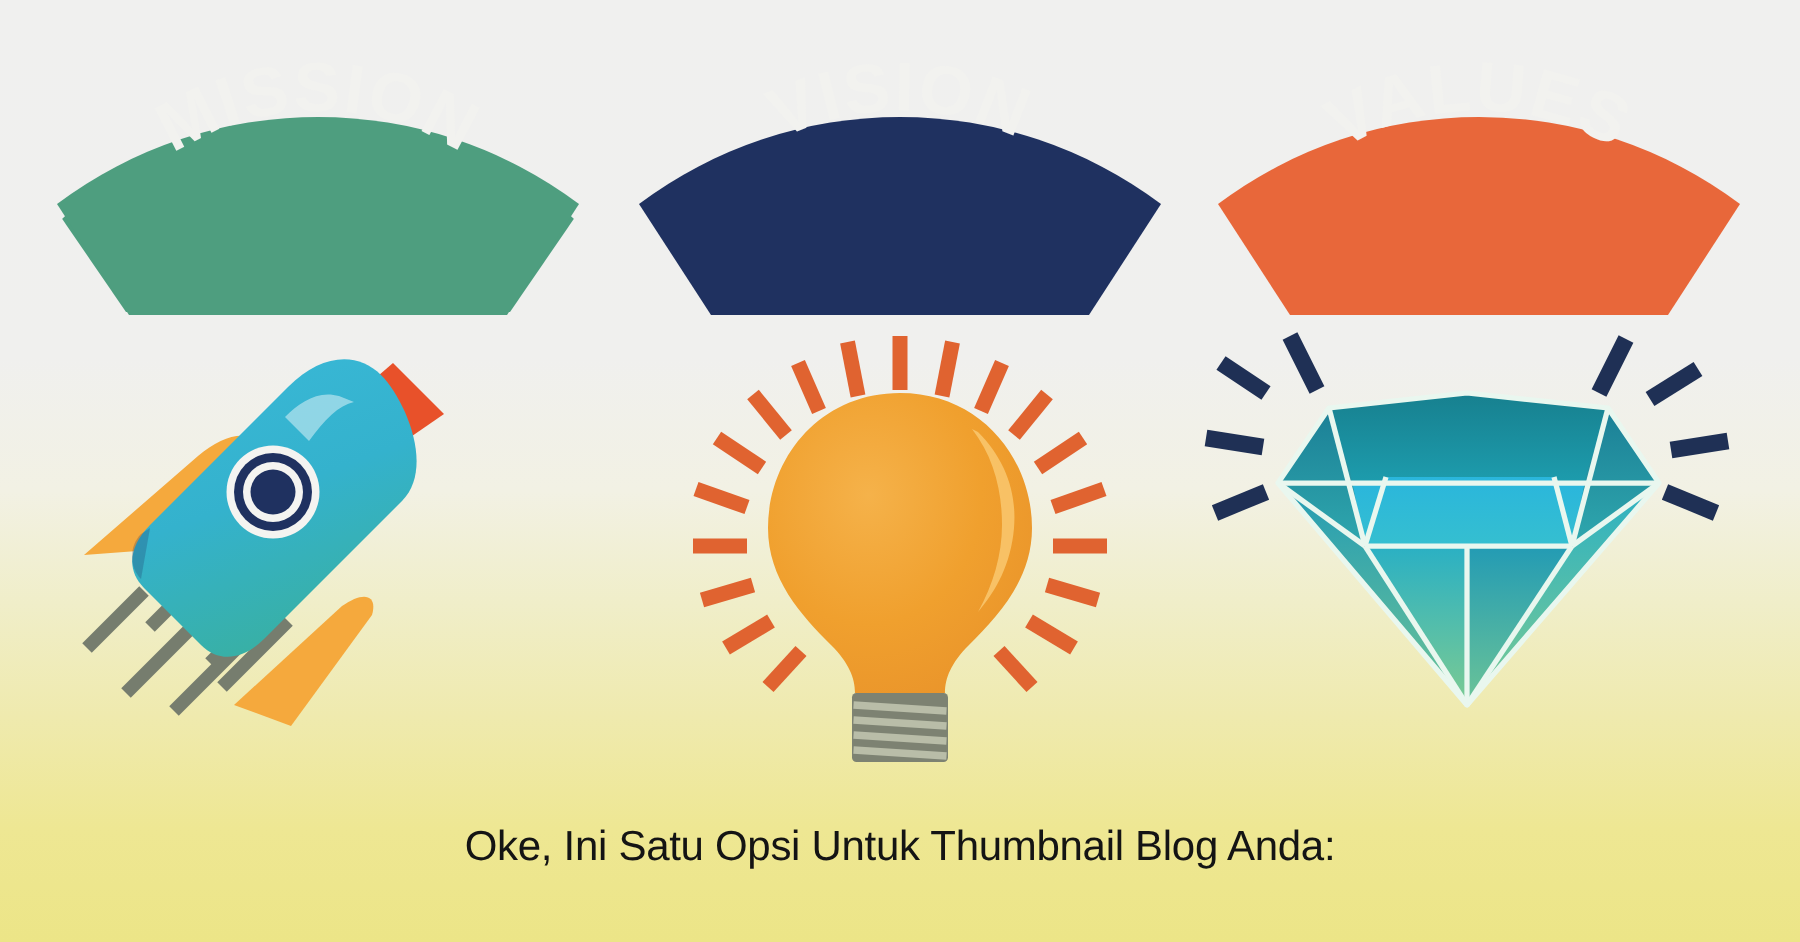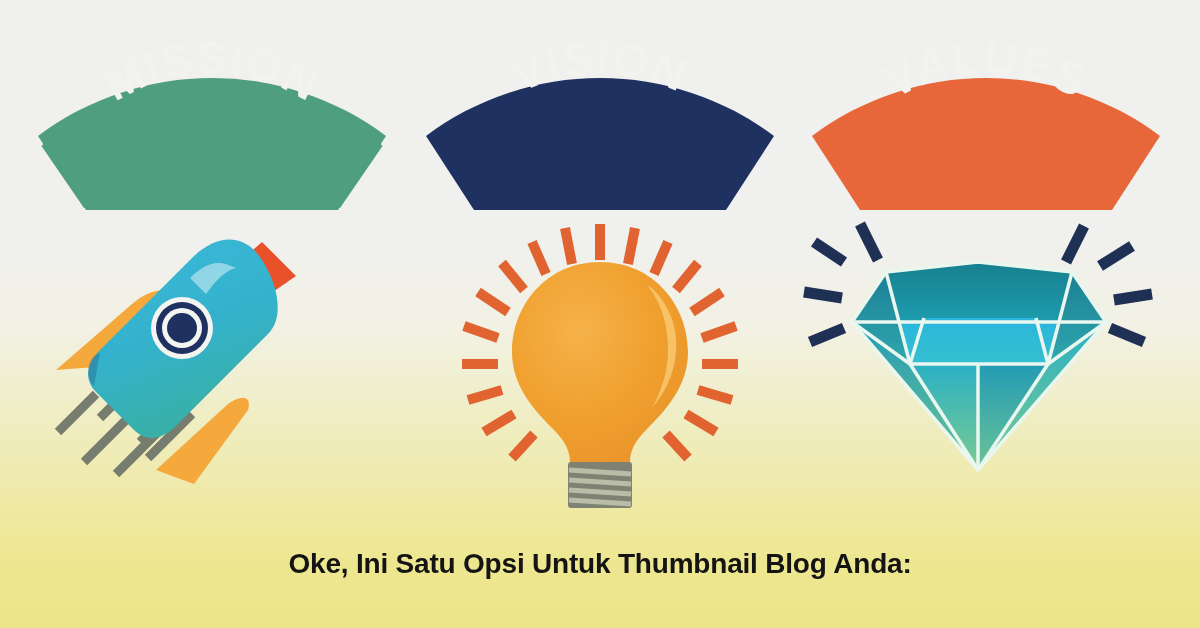--- a/index.html
+++ b/index.html
@@ -66,21 +66,21 @@
   #icon-diamond{ left: 800px; }
 
   
   #caption {
     position: absolute;
     left: 0;
     top: 548px;
     width: 1200px;
     text-align: center;
     font-family: "Liberation Sans", sans-serif;
-    font-weight: 700;
+    font-weight: 400;
     font-size: 28px;
     letter-spacing: -0.2px;
     color: #141414;
     white-space: nowrap;
   }
 </style>
 </head>
 <body>
 
 <div id="graphic" style="width: 1200px; height: 628px;">

